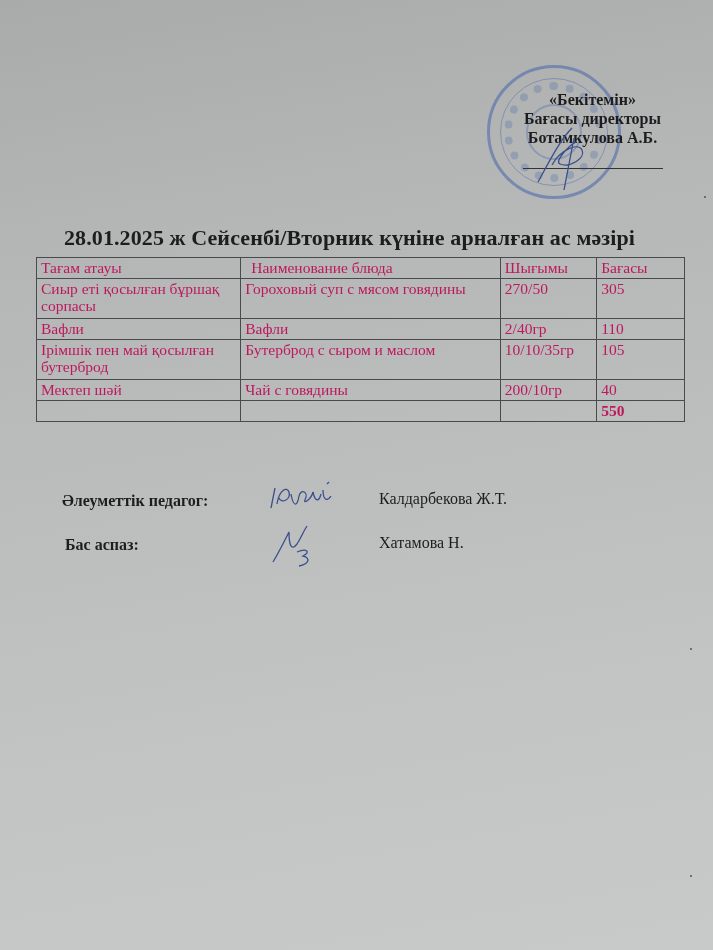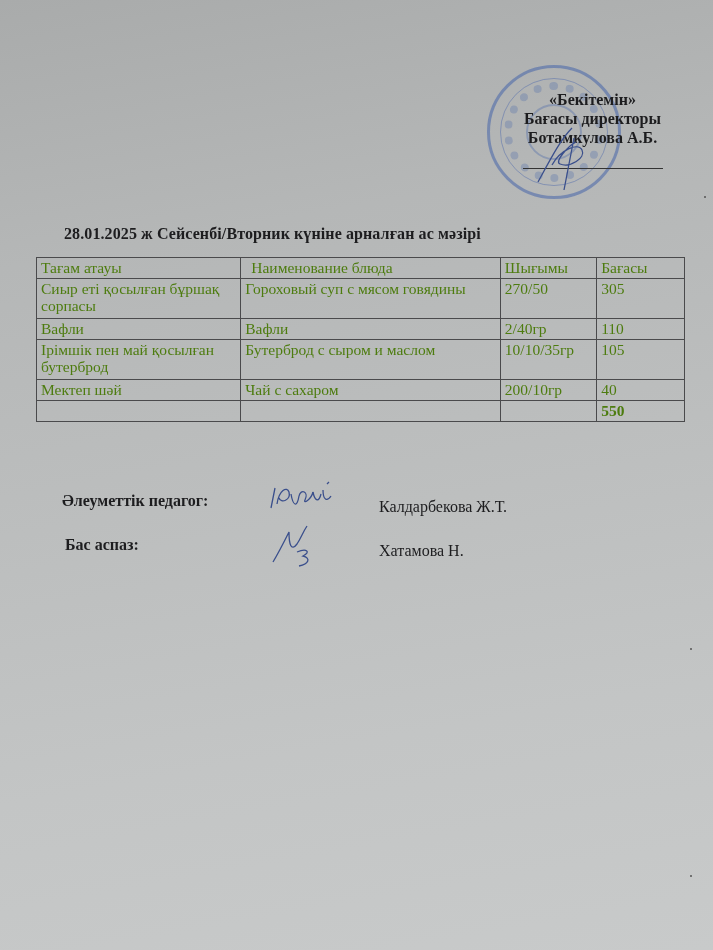--- a/index.html
+++ b/index.html
@@ -69,33 +69,33 @@
       position: absolute;
       left: 530px;
       top: 120px;
       z-index: 3;
     }
     .title {
       position: absolute;
       left: 64px;
       top: 225px;
       font-weight: bold;
-      font-size: 16px;
+      font-size: 22px;
       white-space: nowrap;
       letter-spacing: 0.1px;
     }
     table.menu {
       position: absolute;
       left: 36px;
       top: 257px;
       width: 649px;
       border-collapse: collapse;
       font-size: 15.5px;
       line-height: 17px;
-      color: #4d7c0f;
+      color: #be185d;
     }
     table.menu td {
       border: 1px solid #4a4a4c;
       padding: 1px 4px 2px 4px;
       vertical-align: top;
     }
     table.menu .c1 { width: 200px; }
     table.menu .c2 { width: 250px; padding-left: 10px; }
     table.menu .c3 { width: 88px; }
     table.menu .c4 { width: 80px; }
@@ -118,21 +118,21 @@
       left: 0;
       top: 2px;
       font-weight: bold;
       font-size: 16px;
       white-space: nowrap;
     }
     .sig-row.second .sig-role { left: 3px; }
     .sig-name {
       position: absolute;
       left: 317px;
-      top: 8px;
+      top: 0;
       font-size: 16px;
       white-space: nowrap;
     }
     .sig-scribble {
       position: absolute;
       left: 205px;
       top: -12px;
     }
     .speck {
       position: absolute;
@@ -183,21 +183,21 @@
     <td>110</td>
   </tr>
   <tr class="row-tall">
     <td>Ірімшік пен май қосылған бутерброд</td>
     <td>Бутерброд с сыром и маслом</td>
     <td>10/10/35гр</td>
     <td>105</td>
   </tr>
   <tr class="row-short">
     <td>Мектеп шәй</td>
-    <td>Чай с сахаром</td>
+    <td>Чай с говядины</td>
     <td>200/10гр</td>
     <td>40</td>
   </tr>
   <tr class="row-short">
     <td></td>
     <td></td>
     <td></td>
     <td class="total">550</td>
   </tr>
 </tbody>

